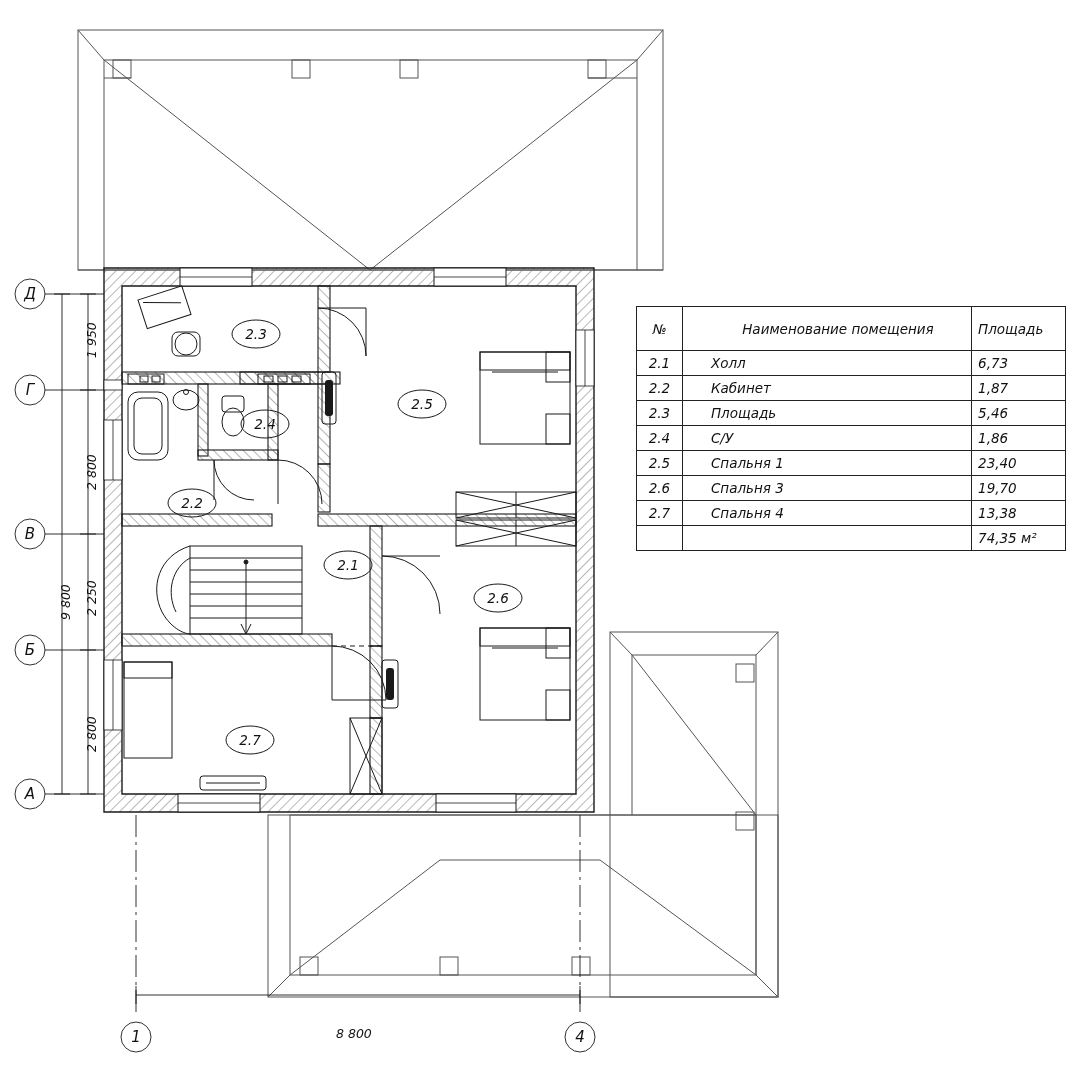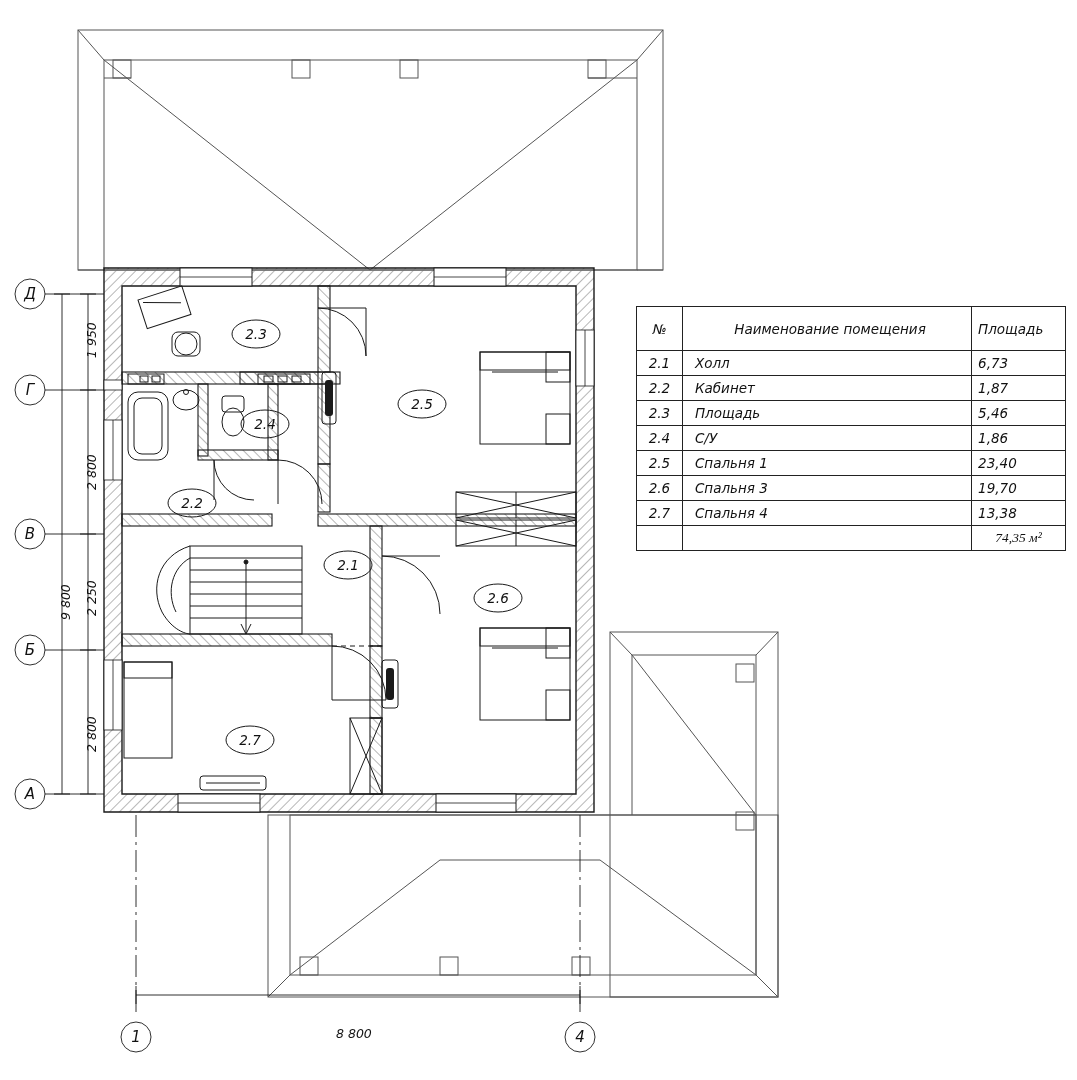--- a/index.html
+++ b/index.html
@@ -52,36 +52,34 @@
     text-align: center;
     font-size: 13.5px;
   }
   #room-schedule .col-num {
     width: 46px;
     text-align: center;
   }
   #room-schedule .col-name {
     width: 290px;
     text-align: left;
-    padding-left: 12px;
+    padding-left: 28px;
   }
   #room-schedule .col-area {
     width: 94px;
     text-align: left;
   }
   #room-schedule tbody td {
     font-size: 13.5px;
   }
   #room-schedule tr.total-row td.col-num,
   #room-schedule tr.total-row td.col-name {
     border-right: 1px solid #222;
   }
   #room-schedule tr.total-row td.col-area {
-    text-align: center;
-    font-family: Liberation Serif, serif;
   }
 
   
   .lbl {
     position: absolute;
     font-family: "DejaVu Sans", sans-serif;
     font-style: italic;
     font-size: 12.5px;
     color: #111;
     white-space: nowrap;

